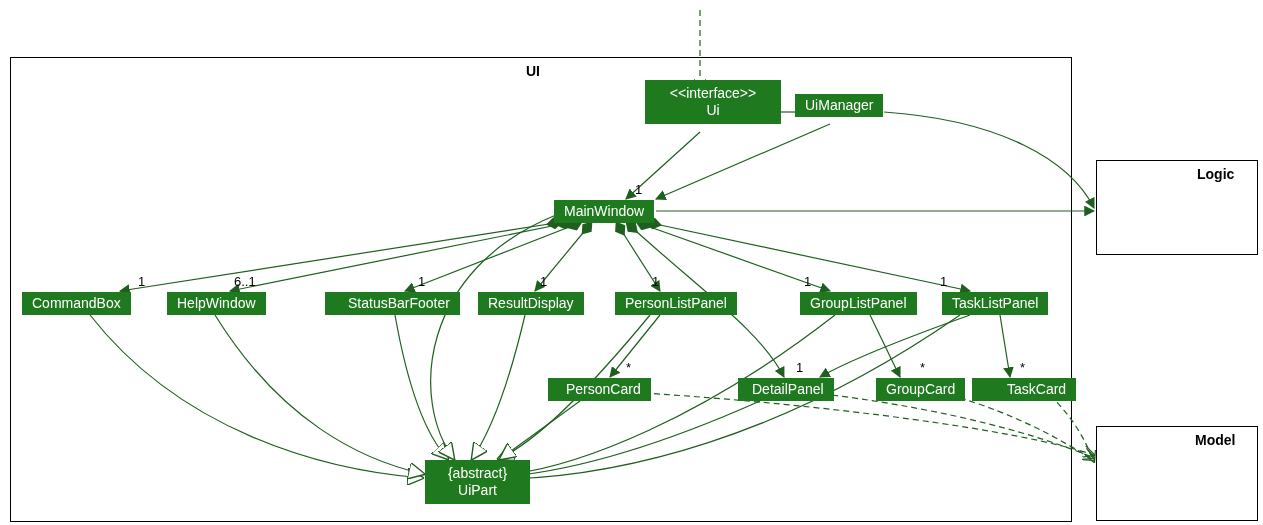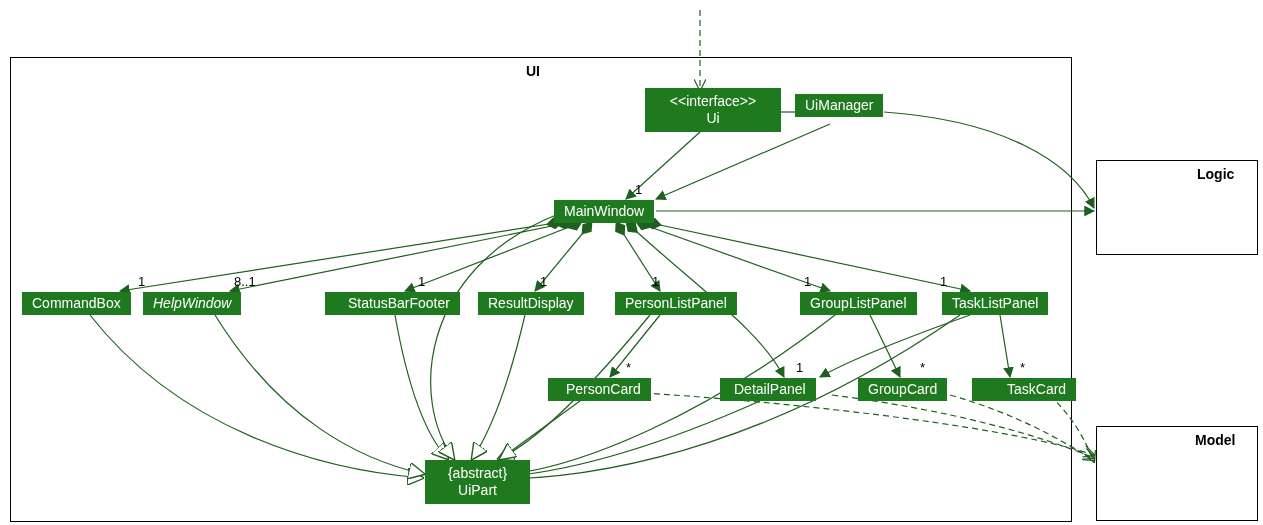--- a/index.html
+++ b/index.html
@@ -128,71 +128,71 @@
   <path d="M 960 315 C 780 440, 620 475, 512 479" stroke="#1f5f1f" stroke-width="1.2" fill="none" marker-end="url(#arrow-hollow)"></path>
   <path d="M 580 401 L 500 459" stroke="#1f5f1f" stroke-width="1.2" fill="none" marker-end="url(#arrow-hollow)"></path>
   <path d="M 760 401 C 650 450, 570 470, 512 476" stroke="#1f5f1f" stroke-width="1.2" fill="none" marker-end="url(#arrow-hollow)"></path>
 
   <path d="M 644 393 C 830 405, 1020 430, 1094 455" stroke="#1f5f1f" stroke-width="1.2" stroke-dasharray="6,4" fill="none" marker-end="url(#arrow-open)"></path>
   <path d="M 832 395 C 950 410, 1040 435, 1094 458" stroke="#1f5f1f" stroke-width="1.2" stroke-dasharray="6,4" fill="none" marker-end="url(#arrow-open)"></path>
   <path d="M 950 395 C 1020 415, 1060 440, 1094 460" stroke="#1f5f1f" stroke-width="1.2" stroke-dasharray="6,4" fill="none" marker-end="url(#arrow-open)"></path>
   <path d="M 1050 395 C 1075 420, 1085 440, 1094 462" stroke="#1f5f1f" stroke-width="1.2" stroke-dasharray="6,4" fill="none" marker-end="url(#arrow-open)"></path>
 </svg>
 
-<div class="node" style="left:645px; top:88px; width:116px; height:38px;">
+<div class="node" style="left:645px; top:80px; width:116px; height:38px;">
   <span>&lt;&lt;interface&gt;&gt;</span>
   <span>Ui</span>
 </div>
 <div class="node" style="left:795px; top:94px;">
   <span>UiManager</span>
 </div>
 <div class="node" style="left:554px; top:200px;">
   <span>MainWindow</span>
 </div>
 <div class="node" style="left:22px; top:292px;">
   <span>CommandBox</span>
 </div>
-<div class="node" style="left:143px; top:292px;font-style:italic;">
+<div class="node" style="left:167px; top:292px;">
   <span>HelpWindow</span>
 </div>
 <div class="node" style="left:325px; top:292px;padding-left:23px;">
   <span>StatusBarFooter</span>
 </div>
 <div class="node" style="left:478px; top:292px;">
   <span>ResultDisplay</span>
 </div>
 <div class="node" style="left:615px; top:292px;">
   <span>PersonListPanel</span>
 </div>
 <div class="node" style="left:800px; top:292px;">
   <span>GroupListPanel</span>
 </div>
 <div class="node" style="left:942px; top:292px;">
   <span>TaskListPanel</span>
 </div>
 <div class="node" style="left:548px; top:378px;padding-left:18px;">
   <span>PersonCard</span>
 </div>
-<div class="node" style="left:720px; top:378px;padding-left:14px;">
+<div class="node" style="left:738px; top:378px;padding-left:14px;">
   <span>DetailPanel</span>
 </div>
-<div class="node" style="left:858px; top:378px;">
+<div class="node" style="left:876px; top:378px;">
   <span>GroupCard</span>
 </div>
 <div class="node" style="left:972px; top:378px;padding-left:35px;">
   <span>TaskCard</span>
 </div>
 <div class="node" style="left:425px; top:460px; width:85px; height:38px;">
   <span>{abstract}</span>
   <span>UiPart</span>
 </div>
 
 <div class="mult" style="left:635px; top:182px;">1</div>
 <div class="mult" style="left:138px; top:274px;">1</div>
-<div class="mult" style="left:234px; top:274px;">8..1</div>
+<div class="mult" style="left:234px; top:274px;">6..1</div>
 <div class="mult" style="left:418px; top:274px;">1</div>
 <div class="mult" style="left:540px; top:274px;">1</div>
 <div class="mult" style="left:652px; top:274px;">1</div>
 <div class="mult" style="left:804px; top:274px;">1</div>
 <div class="mult" style="left:940px; top:274px;">1</div>
 <div class="mult" style="left:626px; top:360px;">*</div>
 <div class="mult" style="left:796px; top:360px;">1</div>
 <div class="mult" style="left:920px; top:360px;">*</div>
 <div class="mult" style="left:1020px; top:360px;">*</div>
 

